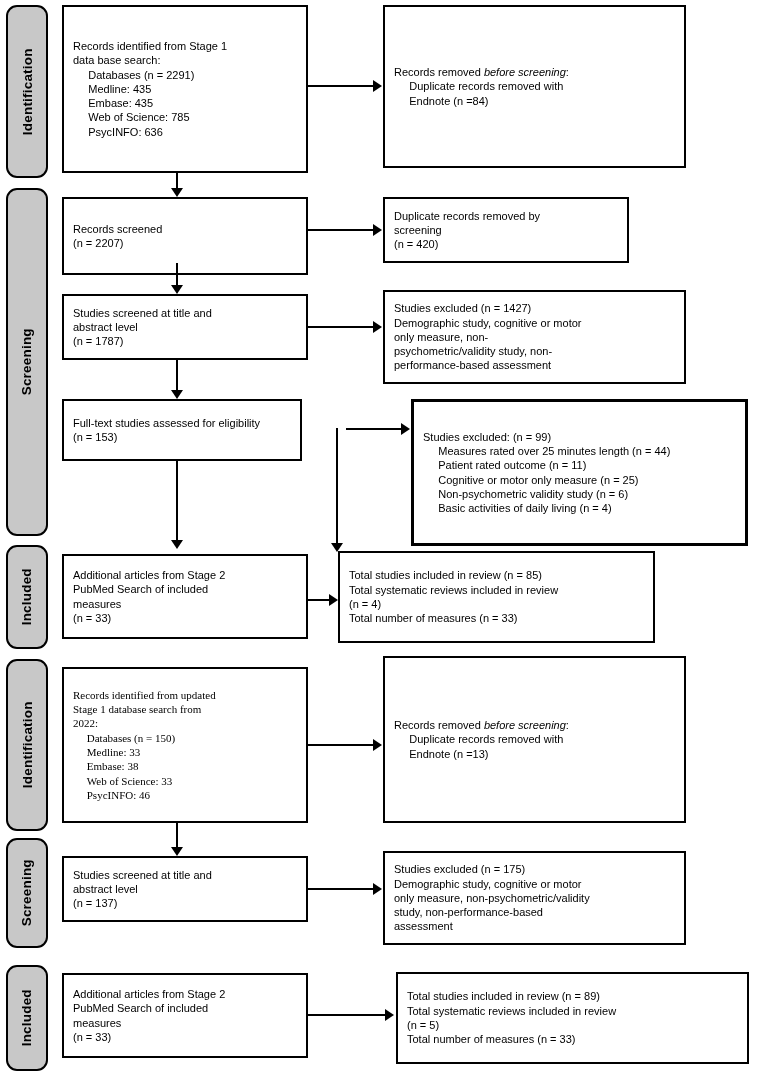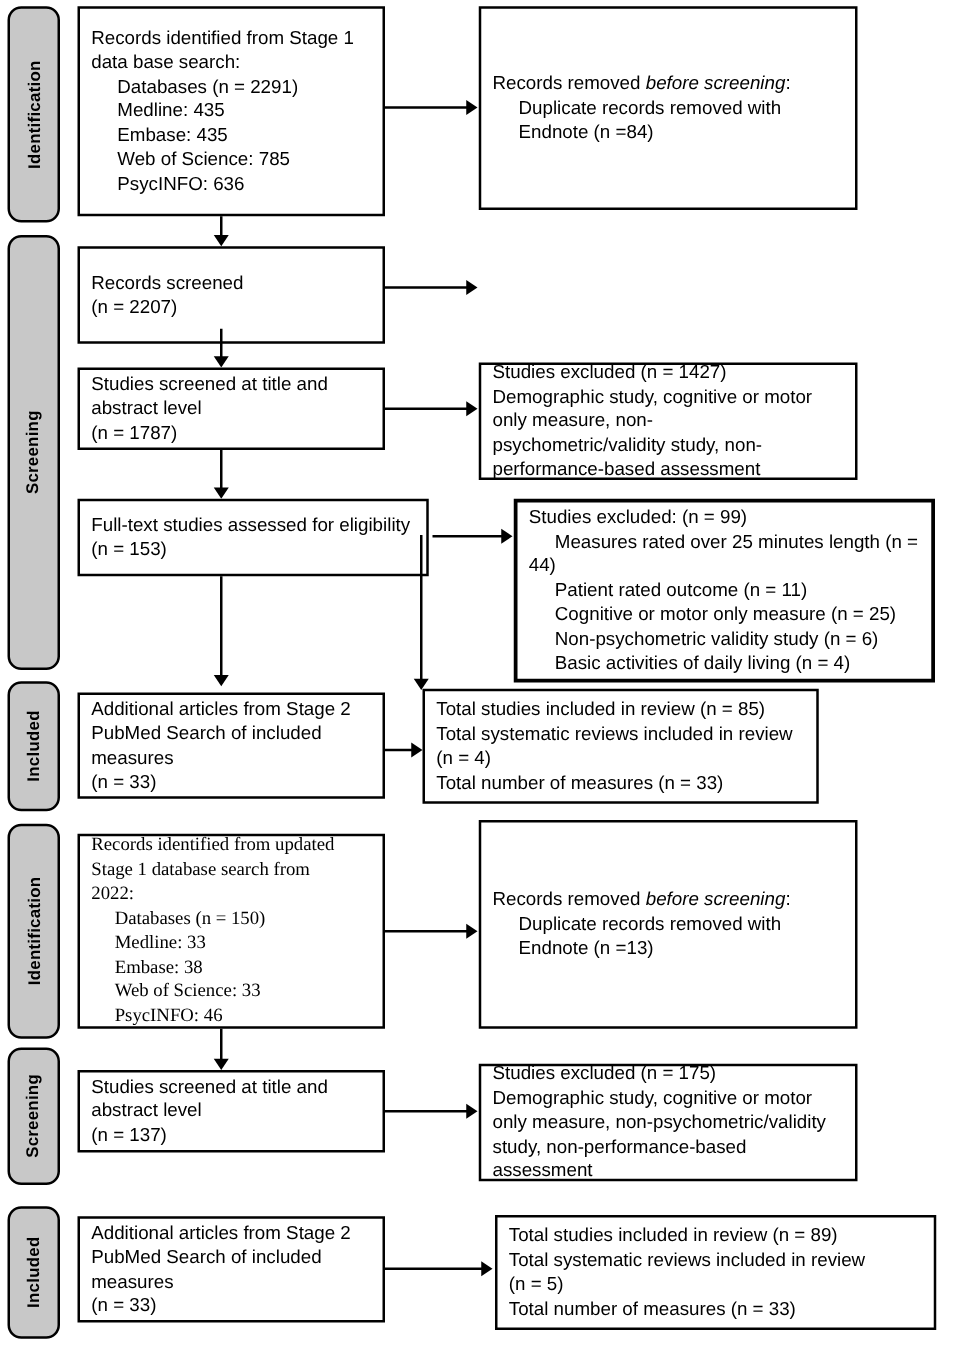--- a/index.html
+++ b/index.html
@@ -28,21 +28,21 @@
   
   .box{
     position:absolute;
     background:#ffffff;
     border:2px solid #000;
     box-sizing:border-box;
     display:flex;align-items:center;
     padding:6px 9px;
   }
   .box .txt{
-    font-size:15px;
+    font-size:11px;
     line-height:1.30;
     white-space:pre-wrap;
   }
   .box.thick{border-width:3px;}
   .ital{font-style:italic;}
 
   
   .ln{position:absolute;background:#000;}
   .hline{height:2px;}
   .vline{width:2px;}
@@ -103,20 +103,25 @@
   <div class="arrow-r" style="left:373px;top:80px;"></div>
 
   <div class="ln vline" style="left:176px;top:173px;height:18px;"></div>
   <div class="arrow-d" style="left:171px;top:188px;"></div>
 
   <div class="box" style="left:62px;top:197px;width:246px;height:78px;">
     <div class="txt">Records screened
 (n = 2207)</div>
   </div>
 
+  <div class="box" style="left:383px;top:197px;width:246px;height:66px;">
+    <div class="txt">Duplicate records removed by
+screening
+(n = 420)</div>
+  </div>
 
   <div class="ln hline" style="left:308px;top:229px;width:66px;"></div>
   <div class="arrow-r" style="left:373px;top:224px;"></div>
 
   <div class="ln vline" style="left:176px;top:263px;height:25px;"></div>
   <div class="arrow-d" style="left:171px;top:285px;"></div>
 
   <div class="box" style="left:62px;top:294px;width:246px;height:66px;">
     <div class="txt">Studies screened at title and
 abstract level
@@ -130,21 +135,21 @@
 psychometric/validity study, non-
 performance-based assessment</div>
   </div>
 
   <div class="ln hline" style="left:308px;top:326px;width:66px;"></div>
   <div class="arrow-r" style="left:373px;top:321px;"></div>
 
   <div class="ln vline" style="left:176px;top:360px;height:33px;"></div>
   <div class="arrow-d" style="left:171px;top:390px;"></div>
 
-  <div class="box" style="left:62px;top:399px;width:281px;height:62px;">
+  <div class="box" style="left:62px;top:399px;width:240px;height:62px;">
     <div class="txt">Full-text studies assessed for eligibility
 (n = 153)</div>
   </div>
 
   <div class="box thick" style="left:411px;top:399px;width:337px;height:147px;">
     <div class="txt">Studies excluded: (n = 99)
      Measures rated over 25 minutes length (n = 44)
      Patient rated outcome (n = 11)
      Cognitive or motor only measure (n = 25)
      Non-psychometric validity study (n = 6)

